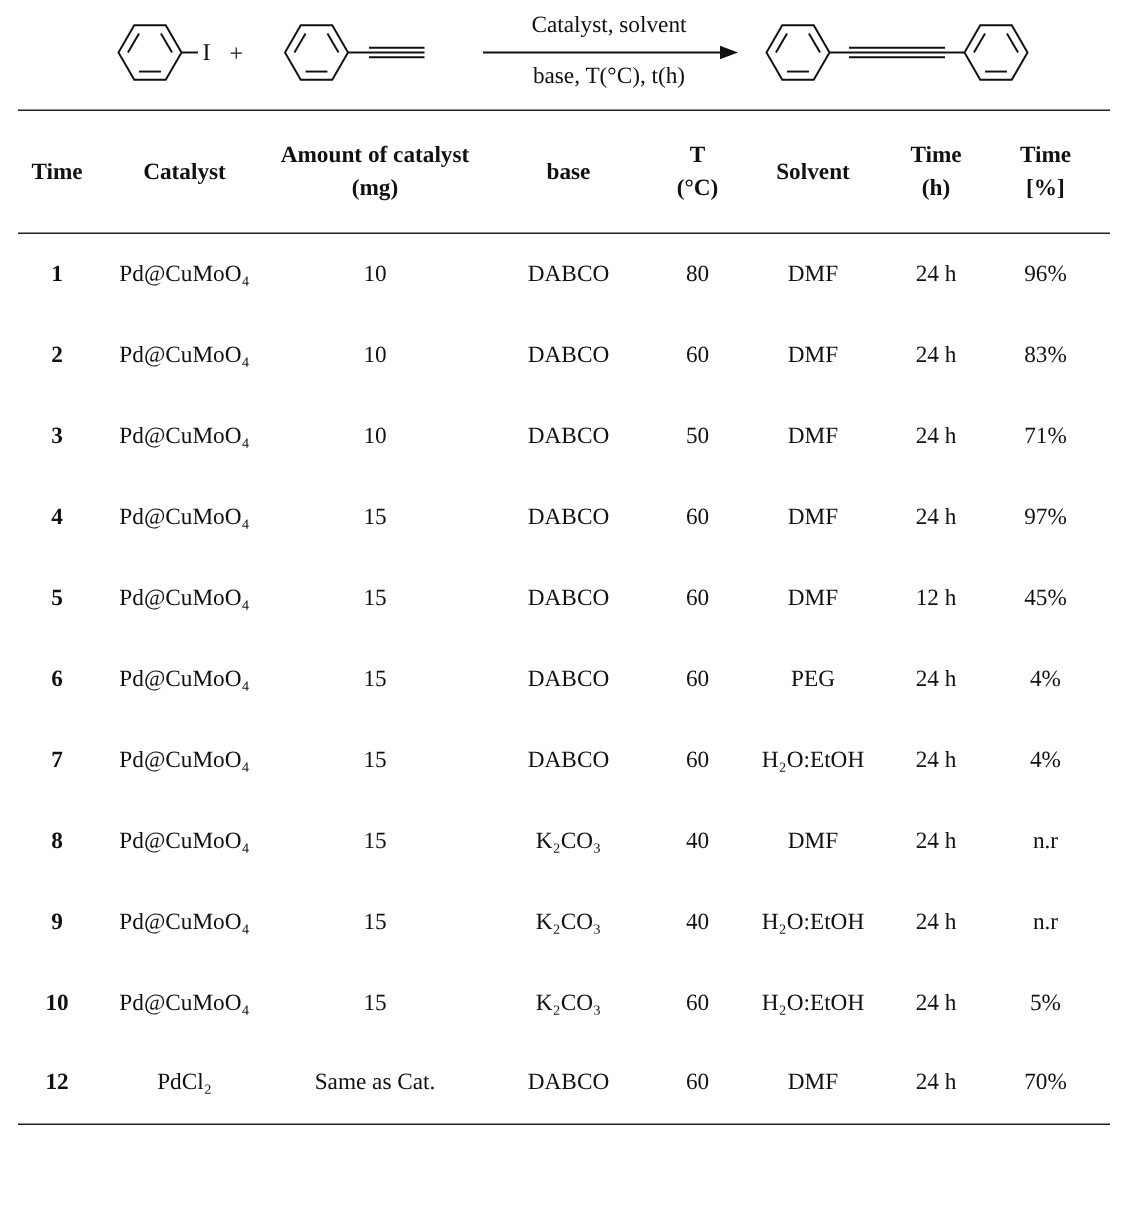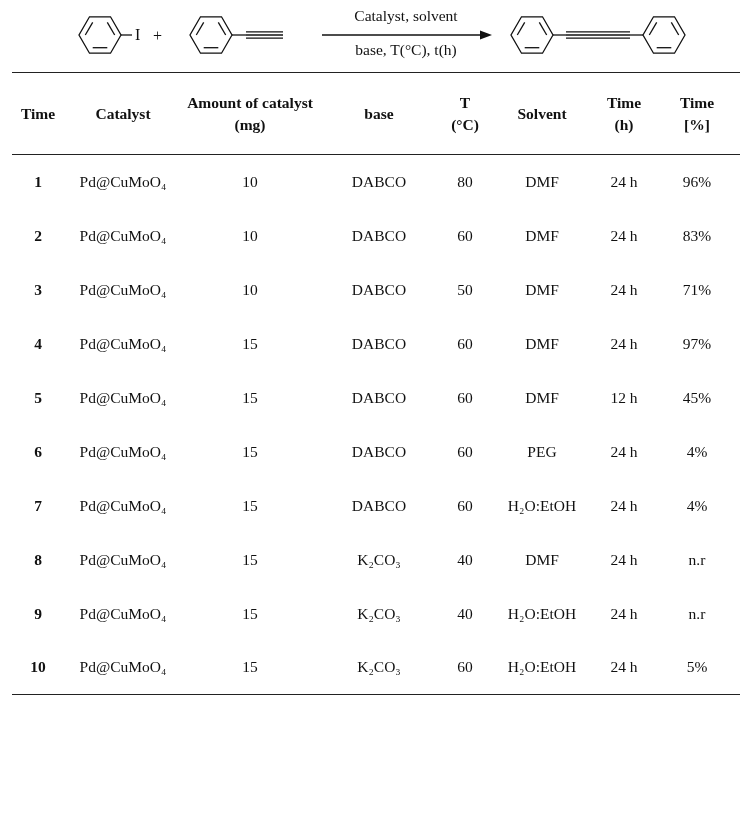--- a/index.html
+++ b/index.html
@@ -242,16 +242,26 @@
         <tr>
           <td class="entry-cell">10</td>
           <td>Pd@CuMoO₄</td>
           <td>15</td>
           <td>K₂CO₃</td>
           <td>60</td>
           <td>H₂O:EtOH</td>
           <td>24 h</td>
           <td>5%</td>
         </tr>
+        <tr>
+          <td class="entry-cell">12</td>
+          <td>PdCl₂</td>
+          <td>Same as Cat.</td>
+          <td>DABCO</td>
+          <td>60</td>
+          <td>DMF</td>
+          <td>24 h</td>
+          <td>70%</td>
+        </tr>
       </tbody>
   </table>
 
 </div>
 
 </body></html>

